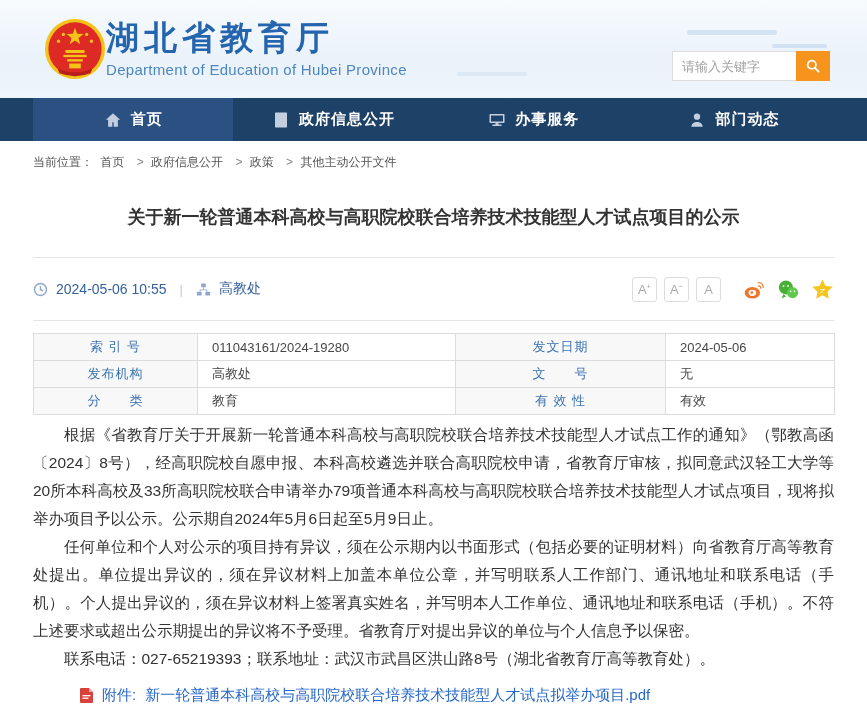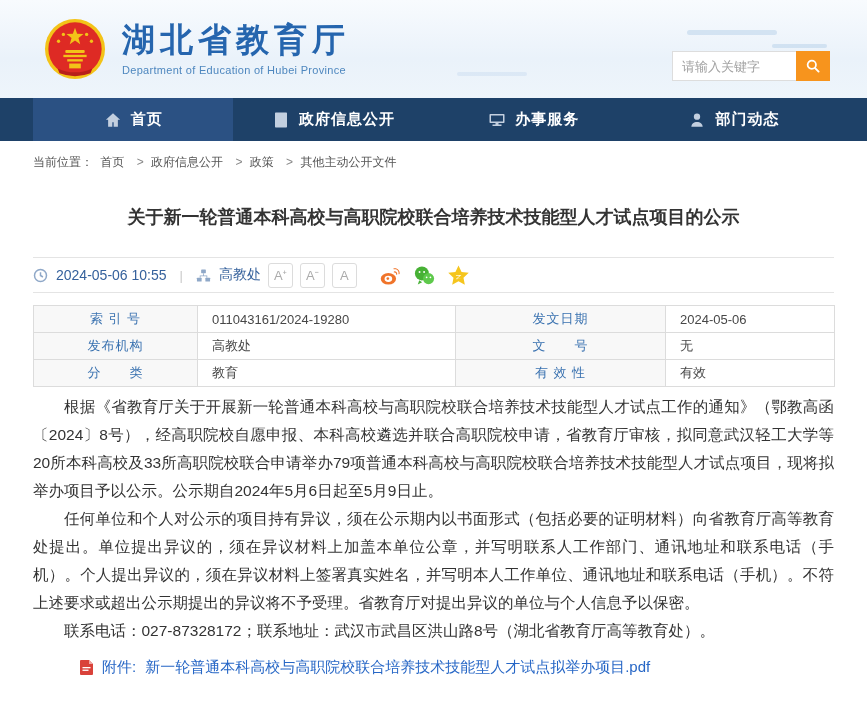--- a/index.html
+++ b/index.html
@@ -15,27 +15,27 @@
     display: flex;
     align-items: center;
     overflow: hidden;
   }
   .cloud { position: absolute; background: rgba(176, 203, 231, 0.45); border-radius: 20px; }
   .cloud.c1 { width: 90px; height: 5px; right: 90px; top: 30px; }
   .cloud.c2 { width: 55px; height: 4px; right: 40px; top: 44px; }
   .cloud.c3 { width: 70px; height: 4px; right: 340px; top: 72px; opacity: .6; }
   .logo-area { display: flex; align-items: center; margin-left: 44px; }
   .emblem { width: 62px; height: 62px; flex: 0 0 auto; }
-  .header-titles { margin-left: 16px; }
+  .header-titles { margin-left: 0; }
   .site-title {
     font-family: "Liberation Serif", "DejaVu Serif", serif;
     font-size: 33px; font-weight: bold; color: #2565ae; letter-spacing: 5px;
     line-height: 1.1;
   }
-  .site-subtitle { font-size: 11px; color: #4e87bf; margin-top: 5px; letter-spacing: .3px; }
+  .site-subtitle { font-size: 15px; color: #4e87bf; margin-top: 5px; letter-spacing: .3px; }
   .search-box { position: absolute; right: 37px; top: 51px; display: flex; align-items: center; }
   .search-input {
     width: 124px; height: 30px; border: 1px solid #ddd; border-right: none;
     background: #fff; padding: 0 9px; font-size: 13px; color: #333; outline: none;
     font-family: "Liberation Sans", sans-serif;
   }
   .search-input::placeholder { color: #a2a2a2; }
   .search-btn { width: 34px; height: 30px; background: #f7941d; border: none; cursor: pointer;
     display: flex; align-items: center; justify-content: center; }
 
@@ -51,23 +51,23 @@
   
   .breadcrumb { margin: 0 33px; padding-top: 13px; font-size: 12px; color: #555; }
   .breadcrumb span { margin-right: 4px; }
   .crumb-link { cursor: pointer; }
   .crumb-sep { color: #888; margin: 0 5px; }
 
   
   .article-title { margin: 34px 33px 0; text-align: center; font-size: 18px; font-weight: bold; color: #333; }
 
   .meta-bar {
-    margin: 28px 33px 4px; height: 36px;
+    margin: 28px 33px 4px; height: 64px;
     border-top: 1px solid #e4e4e4; border-bottom: 1px solid #e4e4e4;
-    display: flex; align-items: center; justify-content: flex-start;
+    display: flex; align-items: center; justify-content: space-between;
   }
   .meta-left { display: flex; align-items: center; gap: 8px; color: #35619c; font-size: 14px; }
   .meta-divider { color: #c9c9c9; margin: 0 5px; font-size: 13px; }
   .meta-icon { width: 15px; height: 15px; fill: none; stroke: #8fa8c8; stroke-width: 1.6; }
   .meta-icon.filled { fill: #8fa8c8; stroke: none; }
   .meta-right { display: flex; align-items: center; }
   .font-btn {
     width: 25px; height: 25px; margin-left: 7px; border: 1px solid #dcdcdc; border-radius: 3px;
     background: #fff; color: #ababab; font-size: 13px; cursor: pointer;
     display: inline-flex; align-items: center; justify-content: center; line-height: 1;
@@ -241,21 +241,21 @@
       <td class="val">教育</td>
       <td class="lbl">有 效 性</td>
       <td class="val">有效</td>
     </tr>
   </tbody>
     </table>
 
   <div class="body-text">
     <p>根据《省教育厅关于开展新一轮普通本科高校与高职院校联合培养技术技能型人才试点工作的通知》（鄂教高函〔2024〕8号），经高职院校自愿申报、本科高校遴选并联合高职院校申请，省教育厅审核，拟同意武汉轻工大学等20所本科高校及33所高职院校联合申请举办79项普通本科高校与高职院校联合培养技术技能型人才试点项目，现将拟举办项目予以公示。公示期自2024年5月6日起至5月9日止。</p>
     <p>任何单位和个人对公示的项目持有异议，须在公示期内以书面形式（包括必要的证明材料）向省教育厅高等教育处提出。单位提出异议的，须在异议材料上加盖本单位公章，并写明联系人工作部门、通讯地址和联系电话（手机）。个人提出异议的，须在异议材料上签署真实姓名，并写明本人工作单位、通讯地址和联系电话（手机）。不符上述要求或超出公示期提出的异议将不予受理。省教育厅对提出异议的单位与个人信息予以保密。</p>
-    <p>联系电话：027-87328172；联系地址：武汉市武昌区洪山路8号（湖北省教育厅高等教育处）。</p>
+    <p>联系电话：027-65219393；联系地址：武汉市武昌区洪山路8号（湖北省教育厅高等教育处）。</p>
   </div>
 
   <div class="attachment">
     <svg class="pdf-ico" viewBox="0 0 13 15">
       <path d="M1 0h8l4 4v10a1 1 0 0 1-1 1H1a1 1 0 0 1-1-1V1a1 1 0 0 1 1-1Z" fill="#d9423a"></path>
       <path d="M9 0l4 4H9Z" fill="#f0a8a3"></path>
       <rect x="2.5" y="7" width="8" height="1.3" fill="#fff"></rect>
       <rect x="2.5" y="9.6" width="6" height="1.3" fill="#fff"></rect>
     </svg>
     <span class="attach-text">附件:</span>

